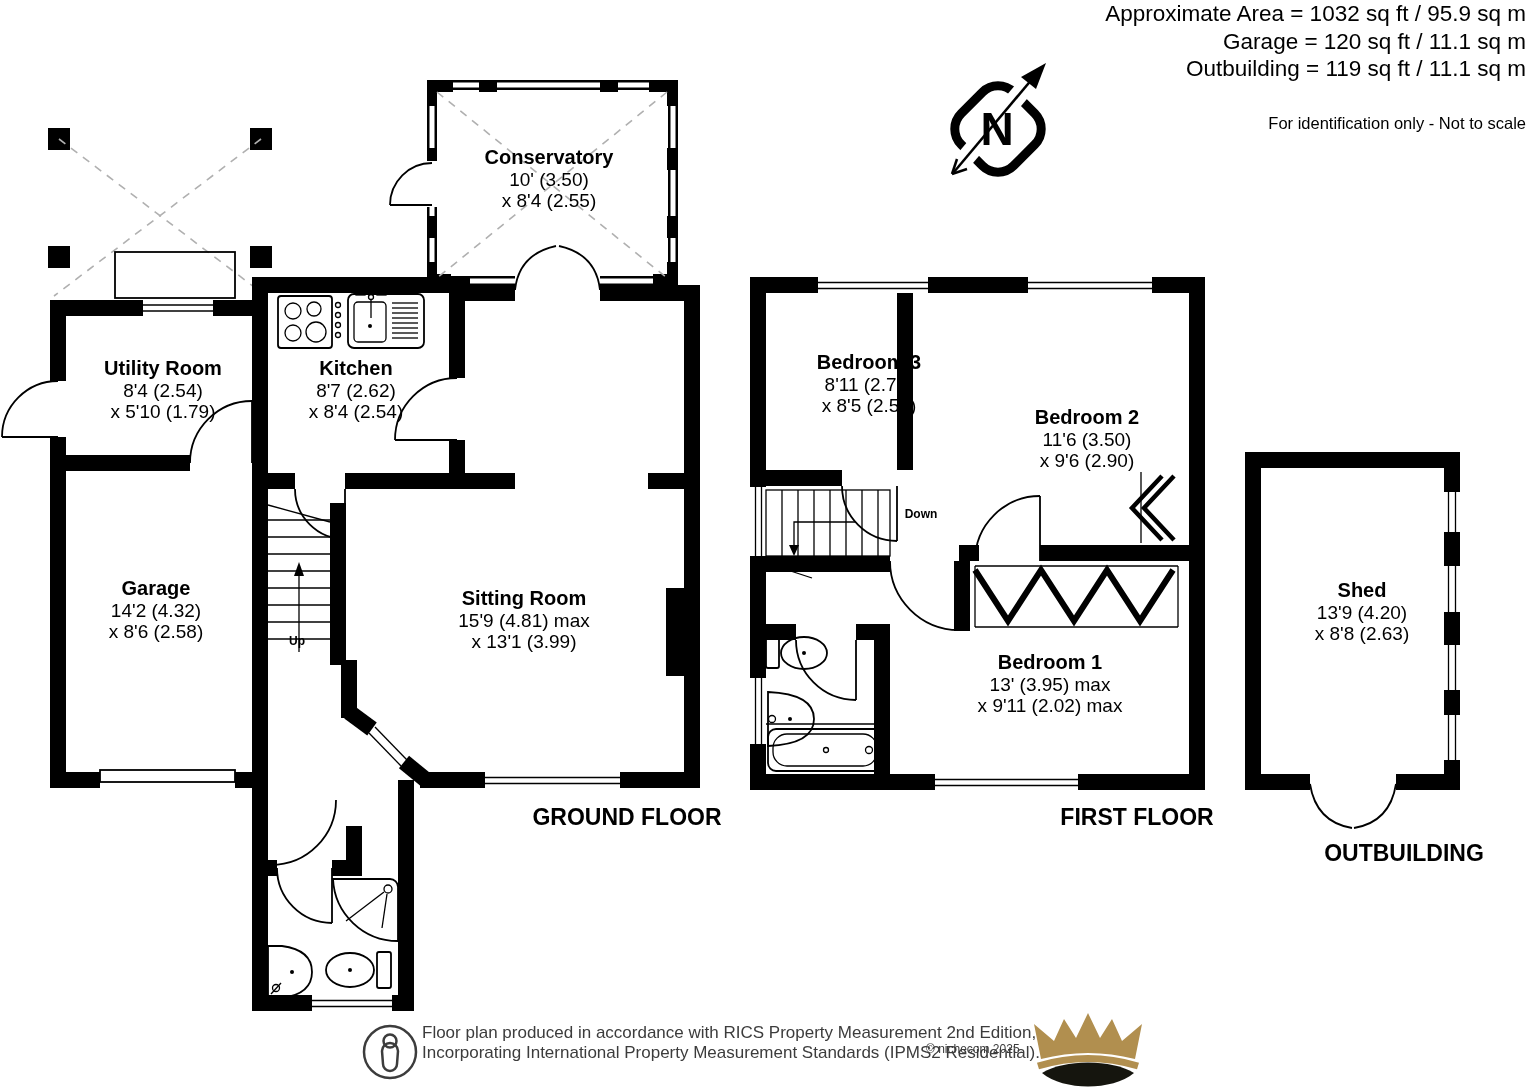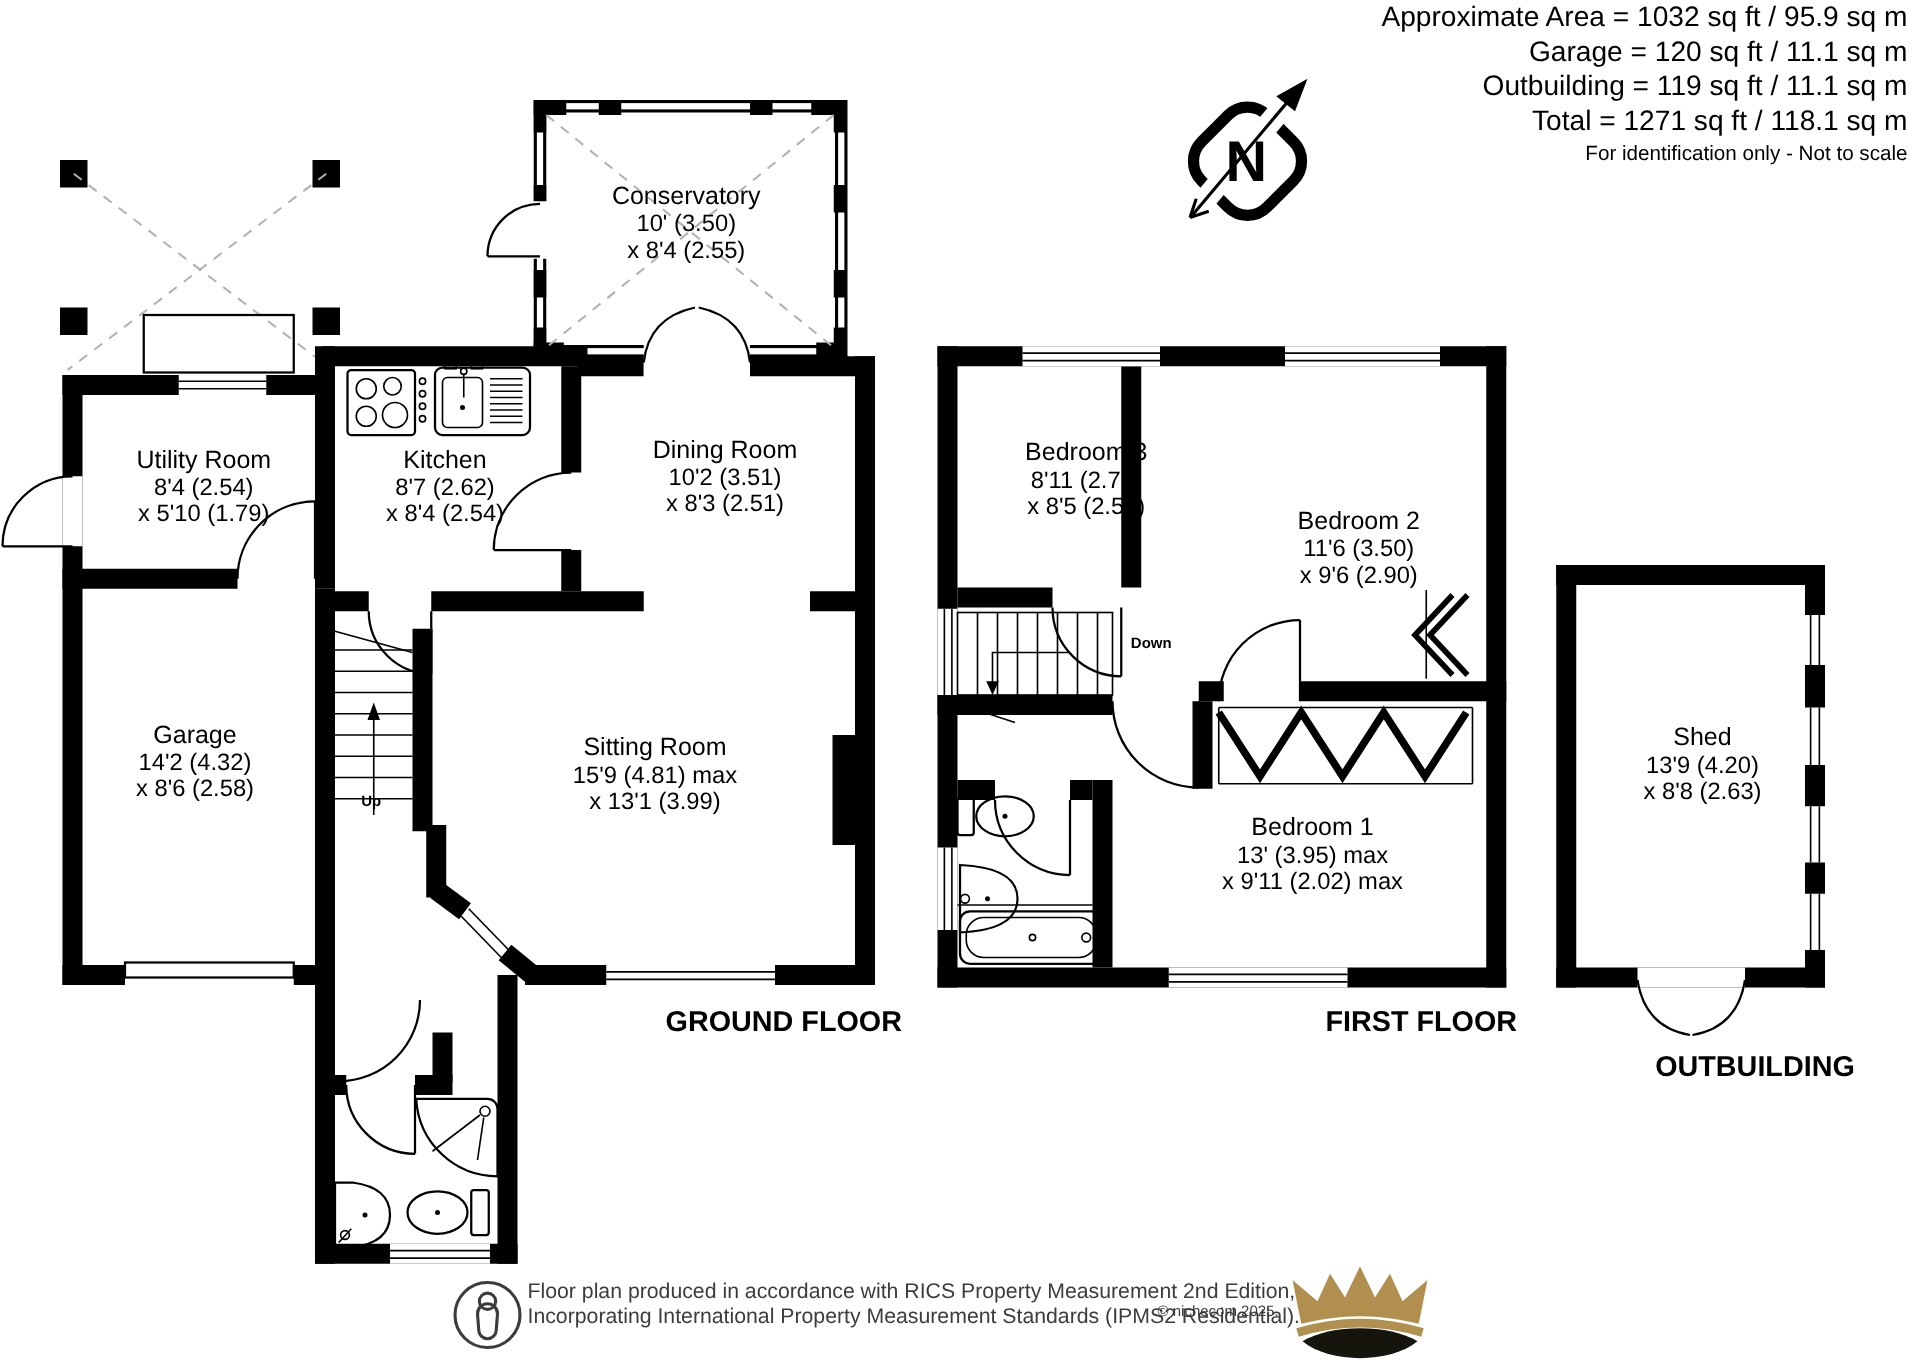--- a/index.html
+++ b/index.html
@@ -10,21 +10,21 @@
   .white{fill:#fff;stroke:none;}
   .tl{fill:none;stroke:#000;stroke-width:1.8;}
   .tl15{fill:none;stroke:#000;stroke-width:1.3;}
   .dash{fill:none;stroke:#b0b0b0;stroke-width:1.6;stroke-dasharray:8 7;}
   .thk{stroke:#000;stroke-width:16;fill:none;}
   .zig{fill:none;stroke:#000;stroke-width:6;stroke-linejoin:miter;}
   .chev{fill:none;stroke:#000;stroke-width:4.5;}
   .dot{fill:#000;}
   .room-label{position:absolute;transform:translateX(-50%);text-align:center;
               font-size:19px;line-height:21.5px;white-space:nowrap;}
-  .room-label .rname{font-weight:400;font-size:20px;}
+  .room-label .rname{font-weight:700;font-size:20px;}
   .floor-title{position:absolute;transform:translateX(-50%);font-weight:700;
                font-size:23px;white-space:nowrap;}
   .stair-label{position:absolute;transform:translateX(-50%);font-weight:700;font-size:12px;}
   .hdr{position:absolute;right:4px;top:0;text-align:right;font-size:22.5px;line-height:27.5px;}
   .hdr-note{position:absolute;right:4px;top:114px;font-size:16.5px;}
   .compass-n{position:absolute;left:997px;top:129px;transform:translate(-50%,-50%);
              font-weight:700;font-size:46px;}
   .footer{position:absolute;left:422px;top:1023px;font-size:17px;line-height:19.5px;color:#3c3c3c;}
   .footer .ref{margin-left:20px;}
   .copyright{position:absolute;left:926px;top:1042px;font-size:12px;color:#3c3c3c;}
@@ -343,21 +343,20 @@
     <path d="M1041,1059 L1034,1024 L1054,1041 L1064,1019 L1076,1038 L1088,1013 L1100,1038 L1112,1019 L1122,1041 L1142,1024 L1135,1059 Q1088,1047 1041,1059 Z" fill="#b18f4f"></path>
     <path d="M1038,1066 Q1088,1051 1138,1066" fill="none" stroke="#b18f4f" stroke-width="7"></path>
     <path d="M1042,1073 C1064,1059 1112,1059 1134,1073 C1112,1091 1064,1091 1042,1073 Z" fill="#15150e"></path>
   </g>
 </svg>
 
 <div class="hdr">
   <div>Approximate Area = 1032 sq ft / 95.9 sq m</div>
   <div>Garage = 120 sq ft / 11.1 sq m</div>
   <div>Outbuilding = 119 sq ft / 11.1 sq m</div>
-  <div>Total = 1271 sq ft / 118.1 sq m</div>
 </div>
 <div class="hdr-note">For identification only - Not to scale</div>
 
 <div class="compass-n">N</div>
 
 <div class="room-label" style="left:549px;top:147px">
   <div class="rname">Conservatory</div>
   <div>10' (3.50)</div>
   <div>x 8'4 (2.55)</div>
 </div>
@@ -367,25 +366,20 @@
   <div>8'4 (2.54)</div>
   <div>x 5'10 (1.79)</div>
 </div>
 
 <div class="room-label" style="left:356px;top:358px">
   <div class="rname">Kitchen</div>
   <div>8'7 (2.62)</div>
   <div>x 8'4 (2.54)</div>
 </div>
 
-<div class="room-label" style="left:580px;top:350px">
-  <div class="rname">Dining Room</div>
-  <div>10'2 (3.51)</div>
-  <div>x 8'3 (2.51)</div>
-</div>
 
 <div class="room-label" style="left:156px;top:578px">
   <div class="rname">Garage</div>
   <div>14'2 (4.32)</div>
   <div>x 8'6 (2.58)</div>
 </div>
 
 <div class="room-label" style="left:524px;top:588px">
   <div class="rname">Sitting Room</div>
   <div>15'9 (4.81) max</div>

